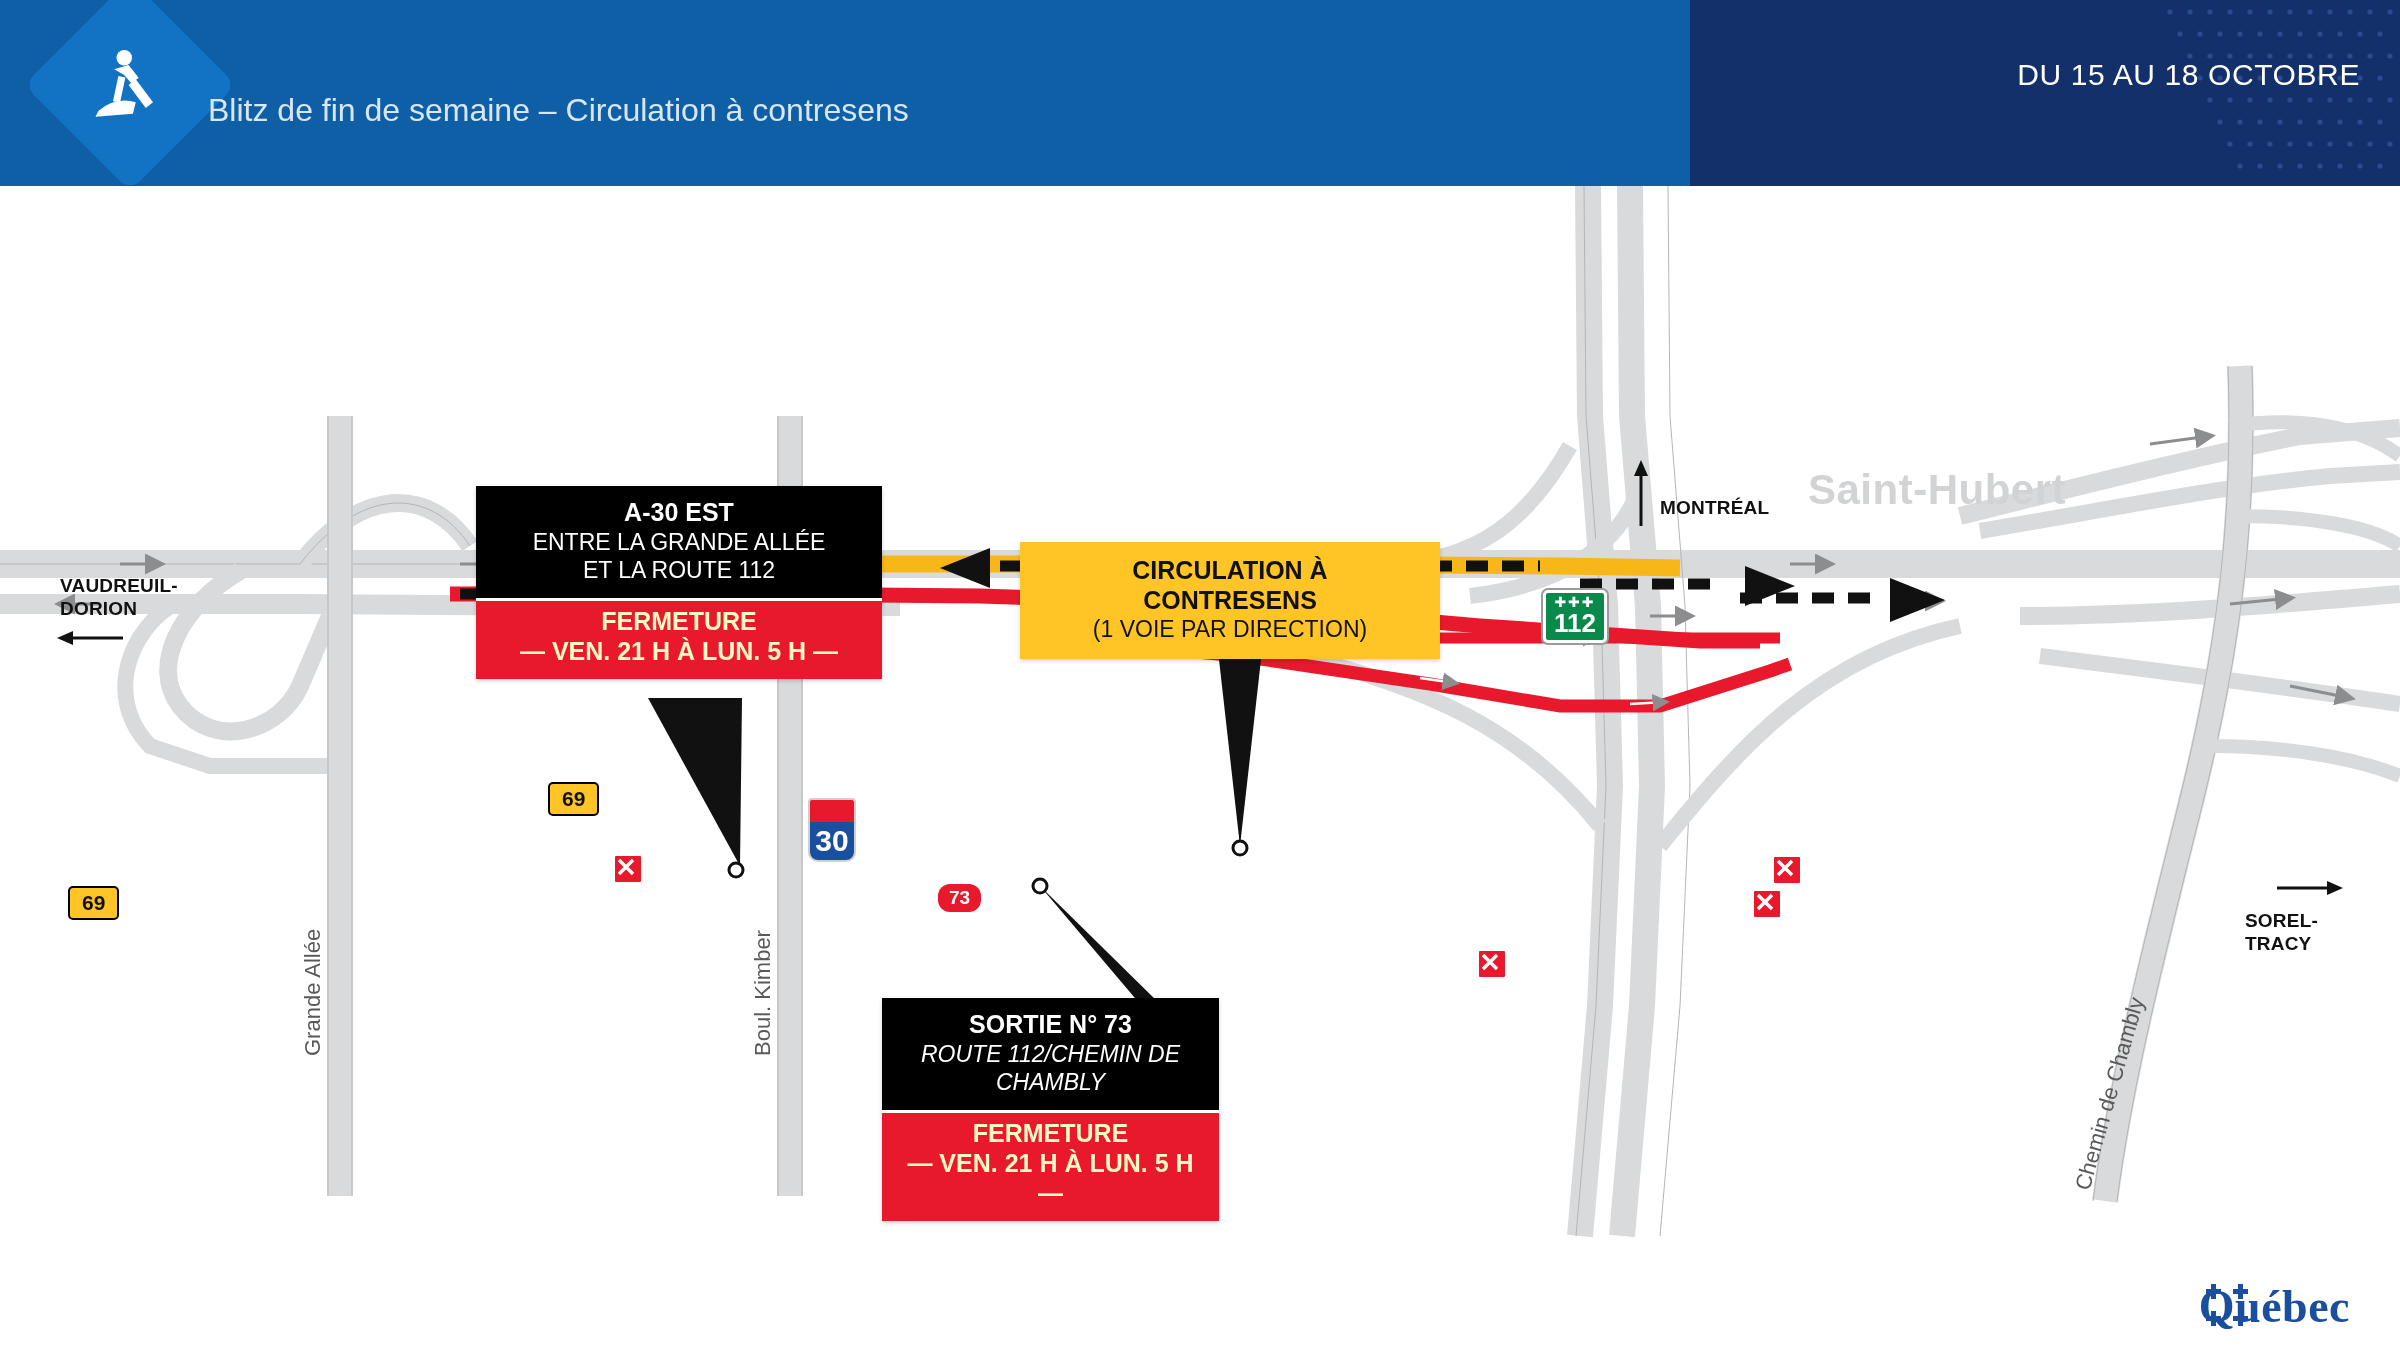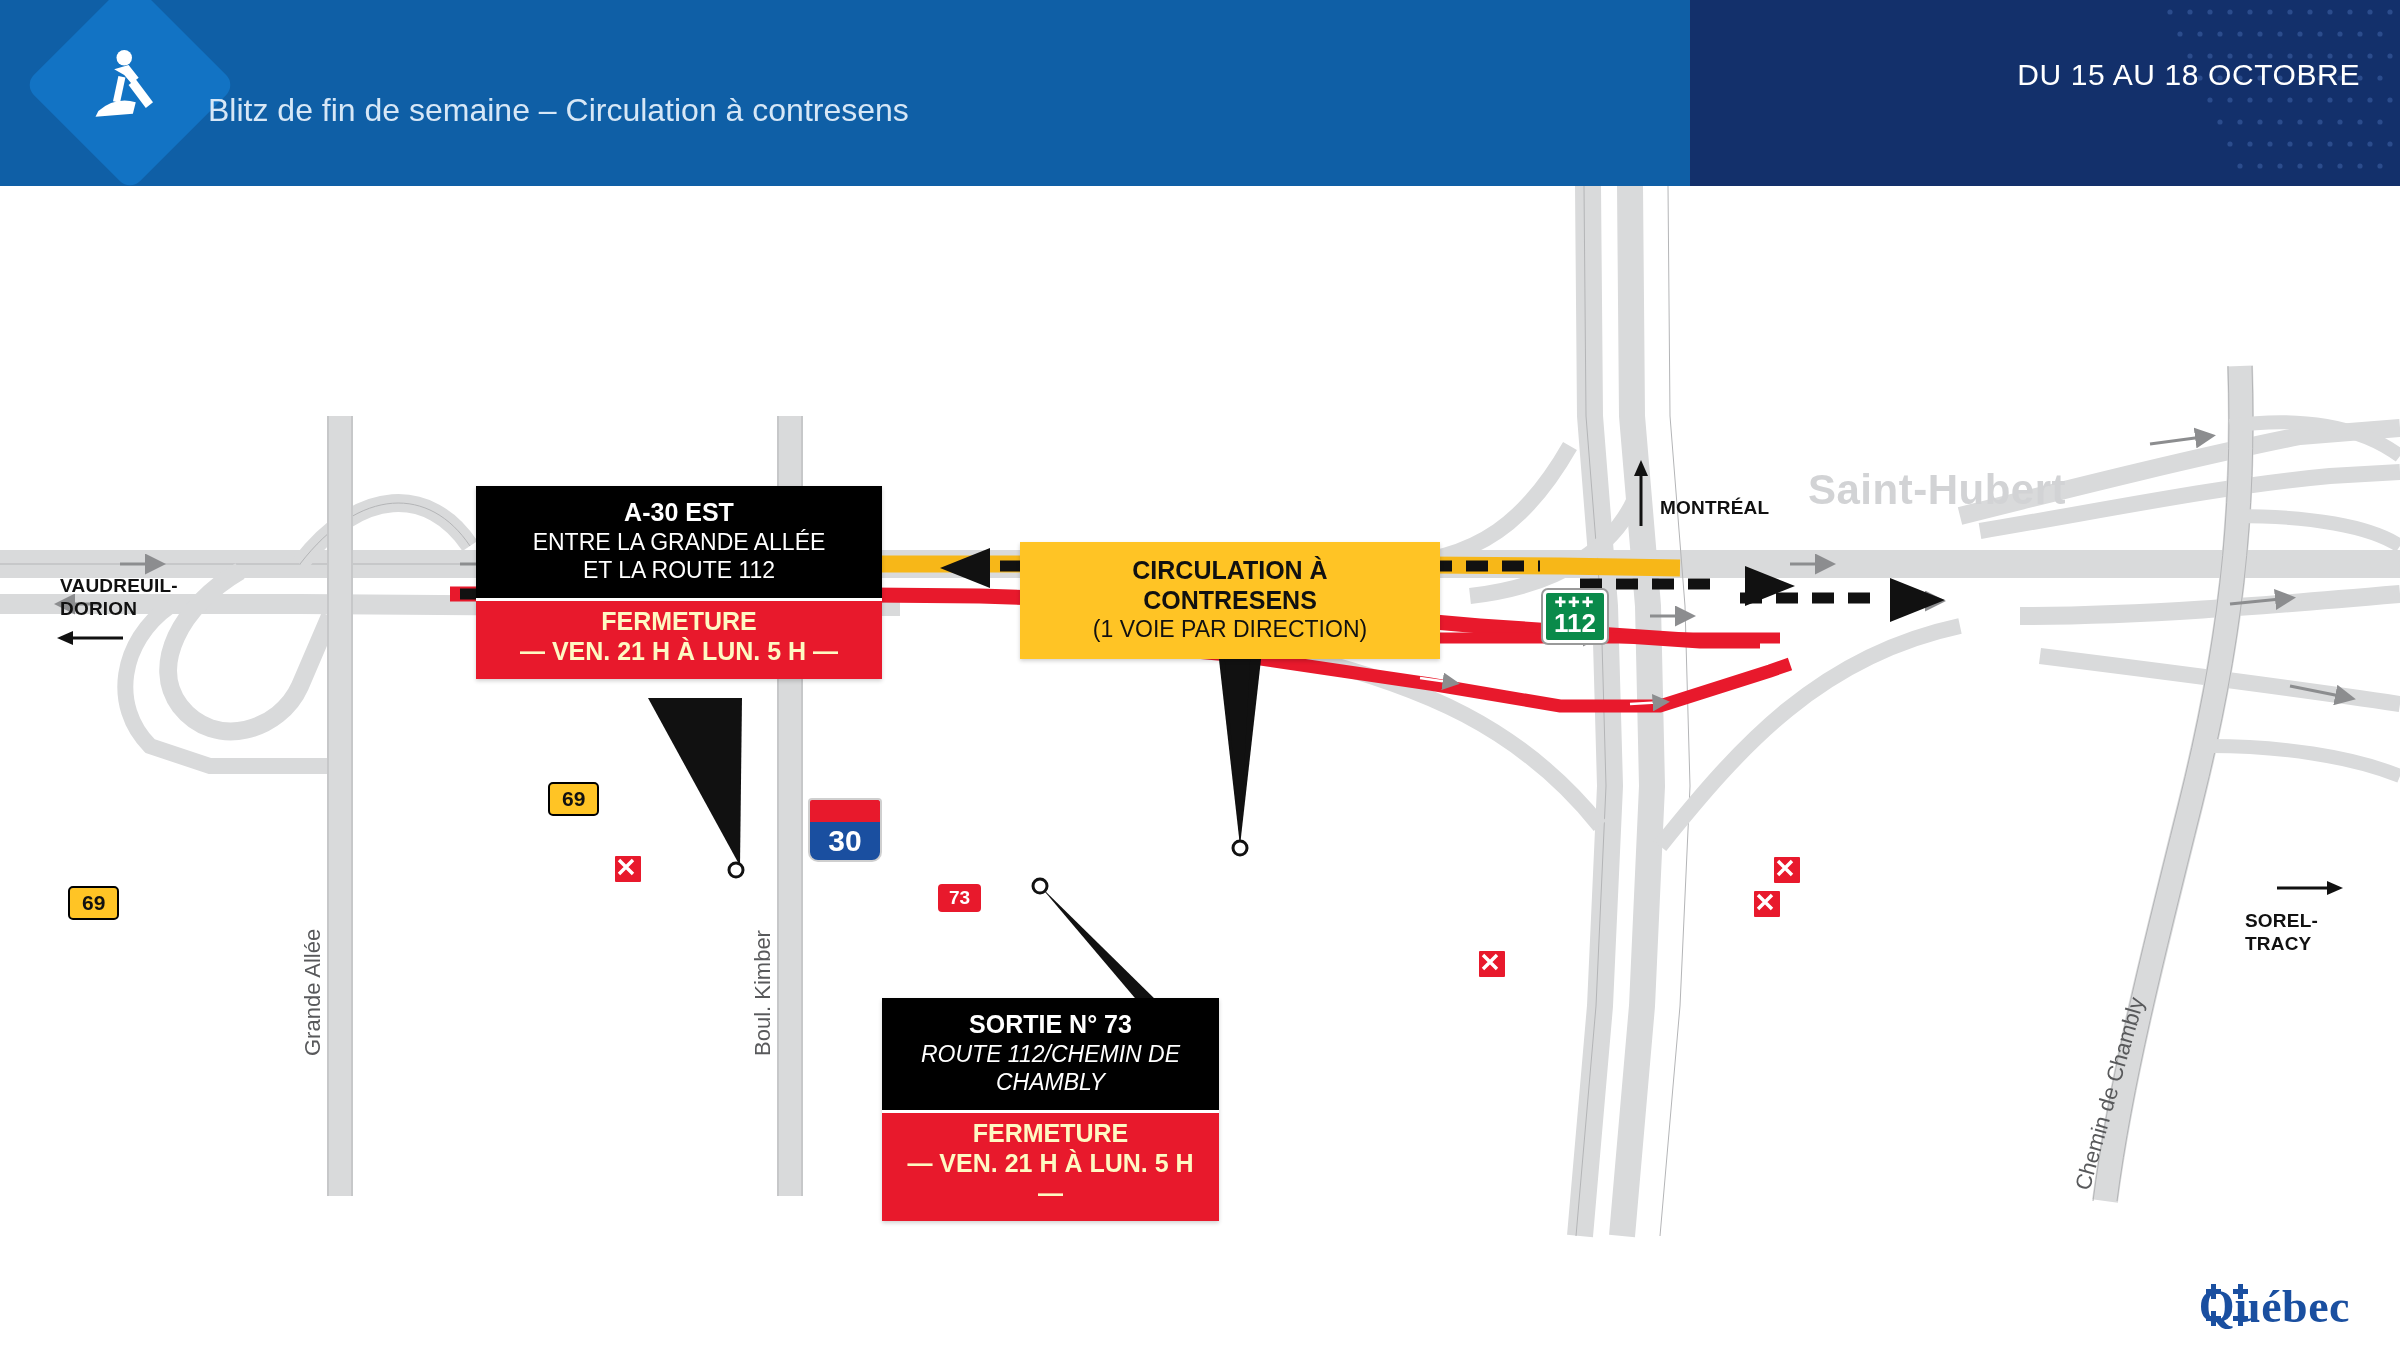--- a/index.html
+++ b/index.html
@@ -38,27 +38,27 @@
   .cy2{font-size:23px;font-weight:400;color:#111;line-height:1.25;}
 
   
   .lbl{position:absolute;font-size:19px;font-weight:bold;color:#111;line-height:1.22;letter-spacing:.2px;}
   .lbl-road{position:absolute;font-size:22px;color:#58595b;font-weight:500;}
   .city{position:absolute;font-size:42px;font-weight:bold;color:#d2d3d5;letter-spacing:.5px;}
 
   
   .shield-69{position:absolute;background:#ffc425;border:2px solid #000;border-radius:5px;
      font-size:21px;font-weight:bold;color:#111;padding:3px 12px;text-align:center;}
-  .shield-73{position:absolute;background:#e8192c;border-radius:4px;
+  .shield-73{position:absolute;background:#e8192c;border-radius:12px;
      font-size:19px;font-weight:bold;color:#fff;padding:3px 11px;text-align:center;}
   .shield-112{position:absolute;width:58px;background:#0a8a4a;border:3px solid #fff;border-radius:5px;
      color:#fff;text-align:center;box-shadow:0 0 0 2px #9a9a9a;}
   .shield-112 .fleur{font-size:14px;line-height:13px;padding-top:3px;letter-spacing:2px;}
   .shield-112 .num{font-size:26px;font-weight:bold;line-height:28px;padding-bottom:3px;}
-  .shield-a30{position:absolute;width:74px;}
+  .shield-a30{position:absolute;width:48px;}
   .shield-a30 .top{background:#e8192c;border:2px solid #cfcfcf;border-bottom:none;height:22px;
      border-radius:4px 4px 0 0;}
   .shield-a30 .bot{background:#1a4fa0;border:2px solid #cfcfcf;border-top:none;color:#fff;
      font-size:30px;font-weight:bold;text-align:center;line-height:38px;border-radius:0 0 10px 10px;}
 
   
   .quebec{position:absolute;right:50px;bottom:18px;display:flex;gap:14px;margin-top:20px;}
   .quebec-word{font-family:"Liberation Serif", serif;font-size:46px;font-weight:bold;color:#1a4fa0;letter-spacing:.5px;}
 </style>
 </head>

